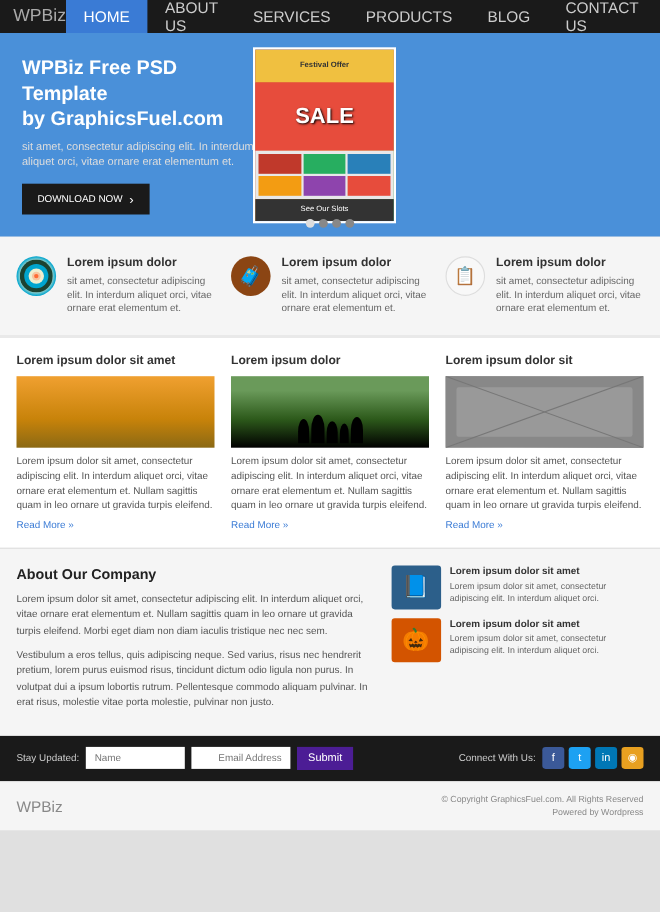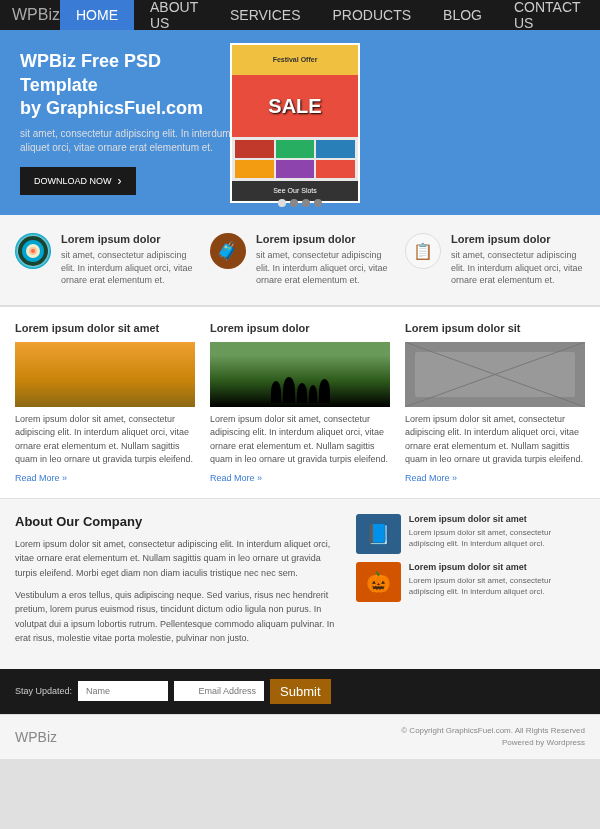--- a/index.html
+++ b/index.html
@@ -63,21 +63,21 @@
     .hot-item-img-2 { background: #d35400; }
     .hot-item-text h4 { font-size: 9px; font-weight: bold; margin-bottom: 3px; color: #333; }
     .hot-item-text p { font-size: 8px; color: #666; line-height: 1.4; }
 
     
     .footer-bar { background: #1a1a1a; padding: 10px 15px; display: flex; align-items: center; gap: 8px; }
     .footer-bar-left { display: flex; align-items: center; gap: 6px; flex: 1; }
     .stay-label { color: #ccc; font-size: 9px; white-space: nowrap; }
     .footer-input { background: #fff; border: none; padding: 5px 8px; font-size: 9px; width: 90px; }
     .footer-input-email { width: 90px; text-align: right; }
-    .submit-btn { background: #a16207; color: #fff; border: none; padding: 5px 10px; font-size: 13px; cursor: pointer; }
+    .submit-btn { background: #4c1d95; color: #fff; border: none; padding: 5px 10px; font-size: 10px; cursor: pointer; }
     .footer-bar-right { display: flex; align-items: center; gap: 6px; }
     .connect-label { color: #ccc; font-size: 9px; white-space: nowrap; }
     .social-icons { display: flex; gap: 4px; }
     .social-icon { width: 20px; height: 20px; border-radius: 3px; display: flex; align-items: center; justify-content: center; color: #fff; font-size: 10px; cursor: pointer; }
     .social-fb { background: #3b5998; }
     .social-tw { background: #1da1f2; }
     .social-li { background: #0077b5; }
     .social-rss { background: #e8a020; }
 
     
@@ -239,20 +239,29 @@
   </div>
 </div>
 
 <div class="footer-bar">
   <div class="footer-bar-left">
     <span class="stay-label">Stay Updated:</span>
     <input class="footer-input" type="text" placeholder="Name" style="">
     <input class="footer-input footer-input-email" type="text" placeholder="Email Address" style="">
     <button class="submit-btn">Submit</button>
   </div>
+  <div class="footer-bar-right">
+    <span class="connect-label">Connect With Us:</span>
+    <div class="social-icons">
+      <div class="social-icon social-fb">f</div>
+      <div class="social-icon social-tw">t</div>
+      <div class="social-icon social-li">in</div>
+      <div class="social-icon social-rss">◉</div>
+    </div>
+  </div>
 </div>
 
 <div class="footer">
   <div class="footer-logo">
     <span>WPBiz</span>
   </div>
   <div class="footer-copy">
     <div>© Copyright GraphicsFuel.com. All Rights Reserved</div>
     <div>Powered by Wordpress</div>
   </div>

